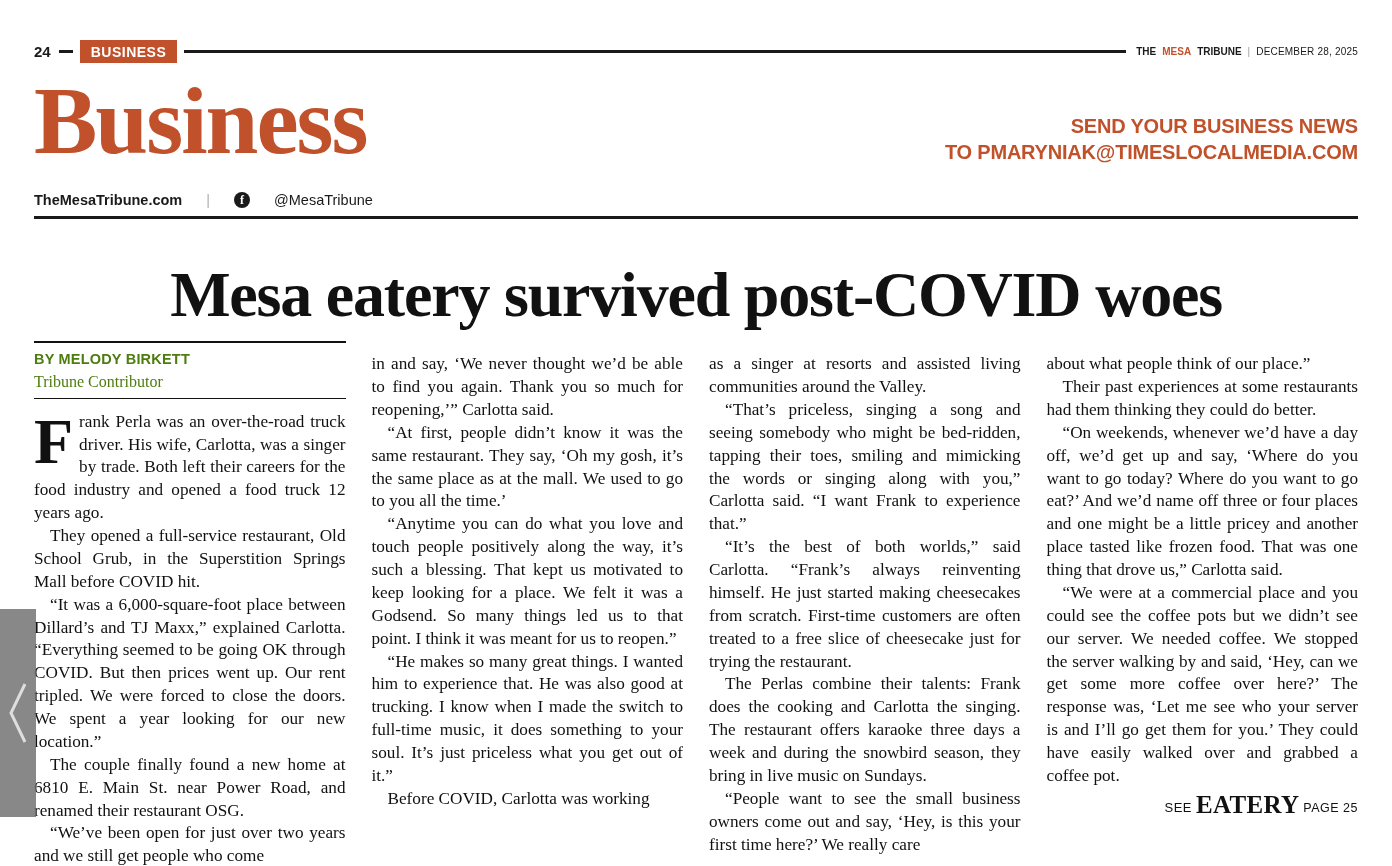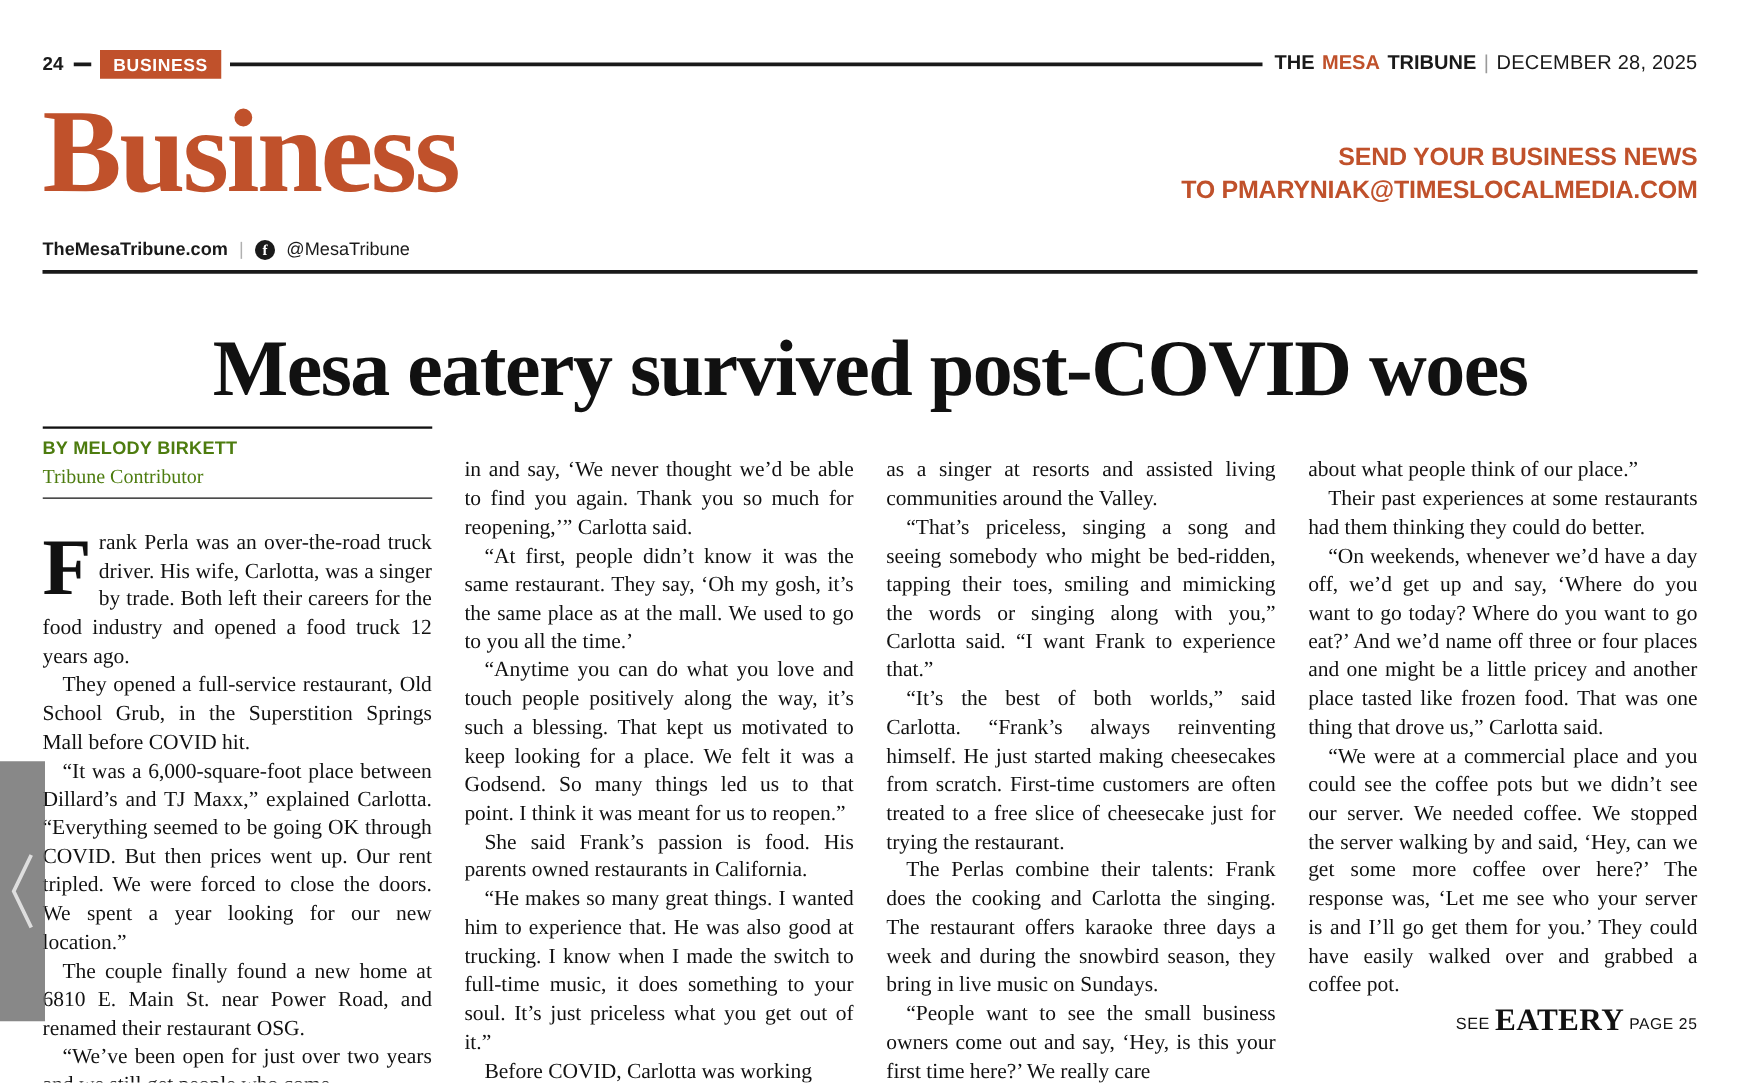--- a/index.html
+++ b/index.html
@@ -47,21 +47,21 @@
     line-height: 1;
   }
   .rule-line {
     flex: 1 1 auto;
     height: 3px;
     background: #1a1a1a;
     margin: 0 0 0 7px;
   }
   .masthead-right {
     font-family: "Liberation Sans", sans-serif;
-    font-size: 16px;
+    font-size: 10px;
     color: #1a1a1a;
     white-space: nowrap;
     margin-left: 10px;
     display: flex;
     align-items: center;
     gap: 6px;
   }
   .masthead-right .brand-the { font-weight: bold; }
   .masthead-right .brand-mesa { font-weight: bold; color: #C0512B; }
   .masthead-right .brand-trib { font-weight: bold; }
@@ -93,21 +93,21 @@
     line-height: 1.28;
     color: #C0512B;
     letter-spacing: -0.2px;
     margin-top: 46px;
   }
 
   
   .socialrow {
     display: flex;
     align-items: center;
-    gap: 9px;
+    gap: 24px;
     margin-top: 20px;
     font-family: "Liberation Sans", sans-serif;
     font-size: 14.5px;
     color: #1a1a1a;
   }
   .socialrow .site { font-weight: bold; }
   .socialrow .divider { color: #b0b0b0; }
   .fb-icon {
     display: inline-flex;
     align-items: center; justify-content: center;
@@ -176,21 +176,21 @@
     font-size: 16px;
     letter-spacing: 0;
     padding: 2px 0 4px 0;
   }
   .col p {
     margin: 0;
     text-indent: 16px;
     hyphens: auto;
     -webkit-hyphens: auto;
   }
-  .col p.first { text-indent: 0; margin-top: 24px; }
+  .col p.first { text-indent: 0; margin-top: 12px; }
   .dropcap::first-letter {
     float: left;
     font-family: "Liberation Serif", serif;
     font-weight: bold;
     font-size: 64px;
     line-height: 0.78;
     padding: 6px 6px 0 0;
     color: #111;
   }
   .seeline {
@@ -282,21 +282,20 @@
       <p>They opened a full-service restaurant, Old School Grub, in the Superstition Springs Mall before COVID hit.</p>
       <p>“It was a 6,000-square-foot place between Dillard’s and TJ Maxx,” explained Carlotta. “Everything seemed to be going OK through COVID. But then prices went up. Our rent tripled. We were forced to close the doors. We spent a year looking for our new location.”</p>
       <p>The couple finally found a new home at 6810 E. Main St. near Power Road, and renamed their restaurant OSG.</p>
       <p>“We’ve been open for just over two years and we still get people who come</p>
     </div>
 
     <div class="col">
       <p class="first">in and say, ‘We never thought we’d be able to find you again. Thank you so much for reopening,’” Carlotta said.</p>
       <p>“At first, people didn’t know it was the same restaurant. They say, ‘Oh my gosh, it’s the same place as at the mall. We used to go to you all the time.’</p>
       <p>“Anytime you can do what you love and touch people positively along the way, it’s such a blessing. That kept us motivated to keep looking for a place. We felt it was a Godsend. So many things led us to that point. I think it was meant for us to reopen.”</p>
-      <p>She said Frank’s passion is food. His parents owned restaurants in California.</p>
       <p>“He makes so many great things. I wanted him to experience that. He was also good at trucking. I know when I made the switch to full-time music, it does something to your soul. It’s just priceless what you get out of it.”</p>
       <p>Before COVID, Carlotta was working</p>
     </div>
 
     <div class="col">
       <p class="first">as a singer at resorts and assisted living communities around the Valley.</p>
       <p>“That’s priceless, singing a song and seeing somebody who might be bed-ridden, tapping their toes, smiling and mimicking the words or singing along with you,” Carlotta said. “I want Frank to experience that.”</p>
       <p>“It’s the best of both worlds,” said Carlotta. “Frank’s always reinventing himself. He just started making cheesecakes from scratch. First-time customers are often treated to a free slice of cheesecake just for trying the restaurant.</p>
       <p>The Perlas combine their talents: Frank does the cooking and Carlotta the singing. The restaurant offers karaoke three days a week and during the snowbird season, they bring in live music on Sundays.</p>
       <p>“People want to see the small business owners come out and say, ‘Hey, is this your first time here?’ We really care</p>

